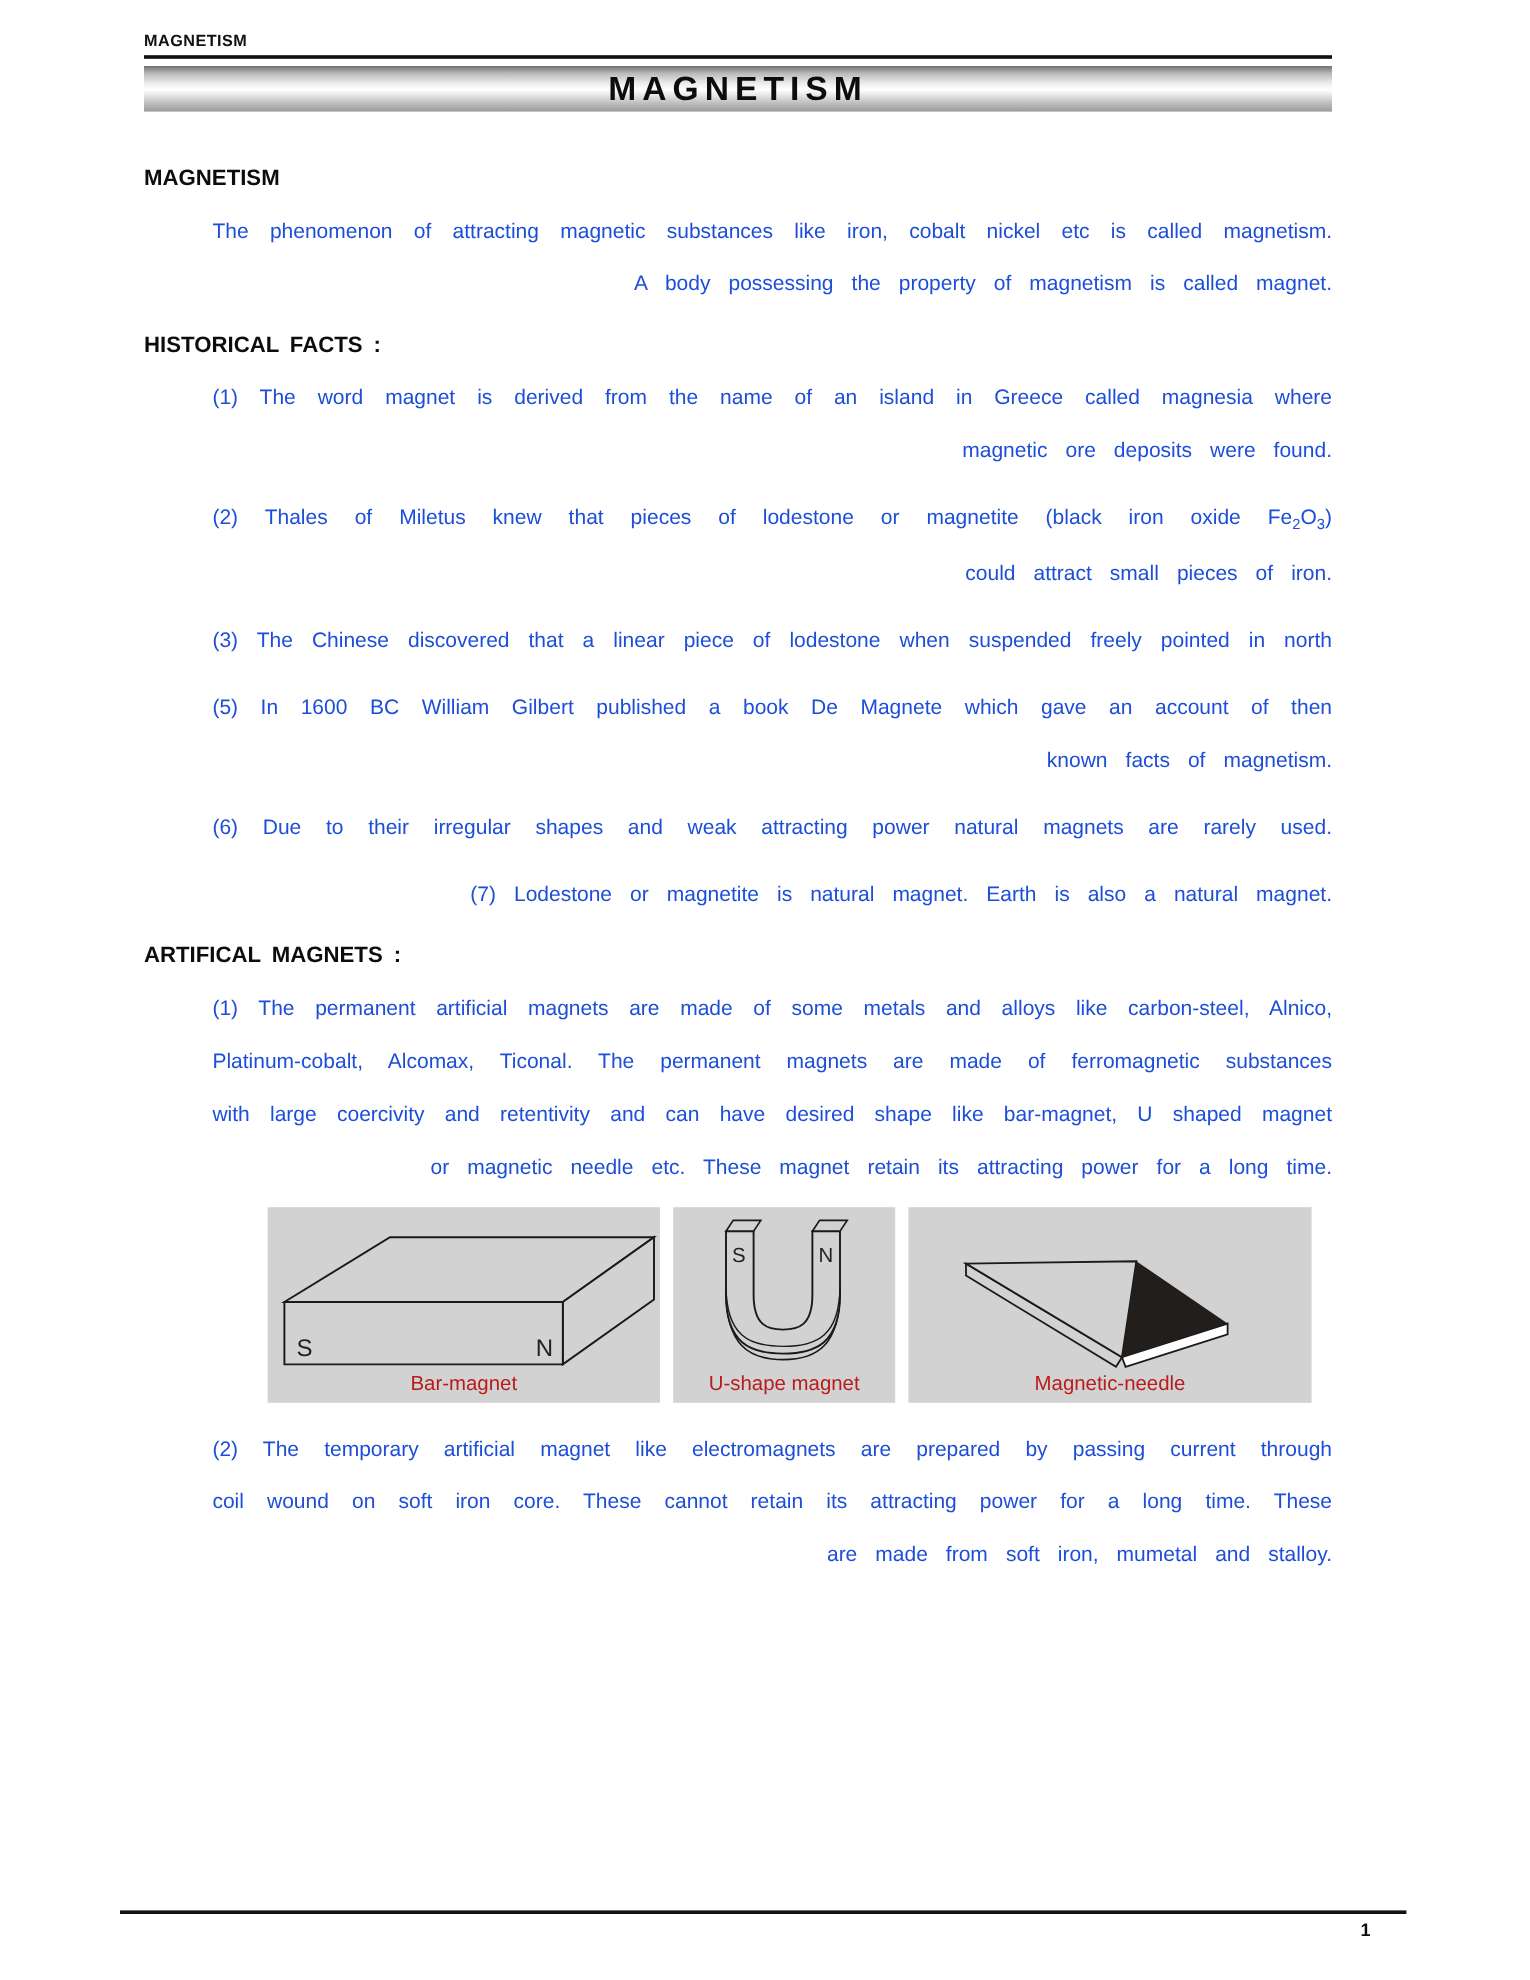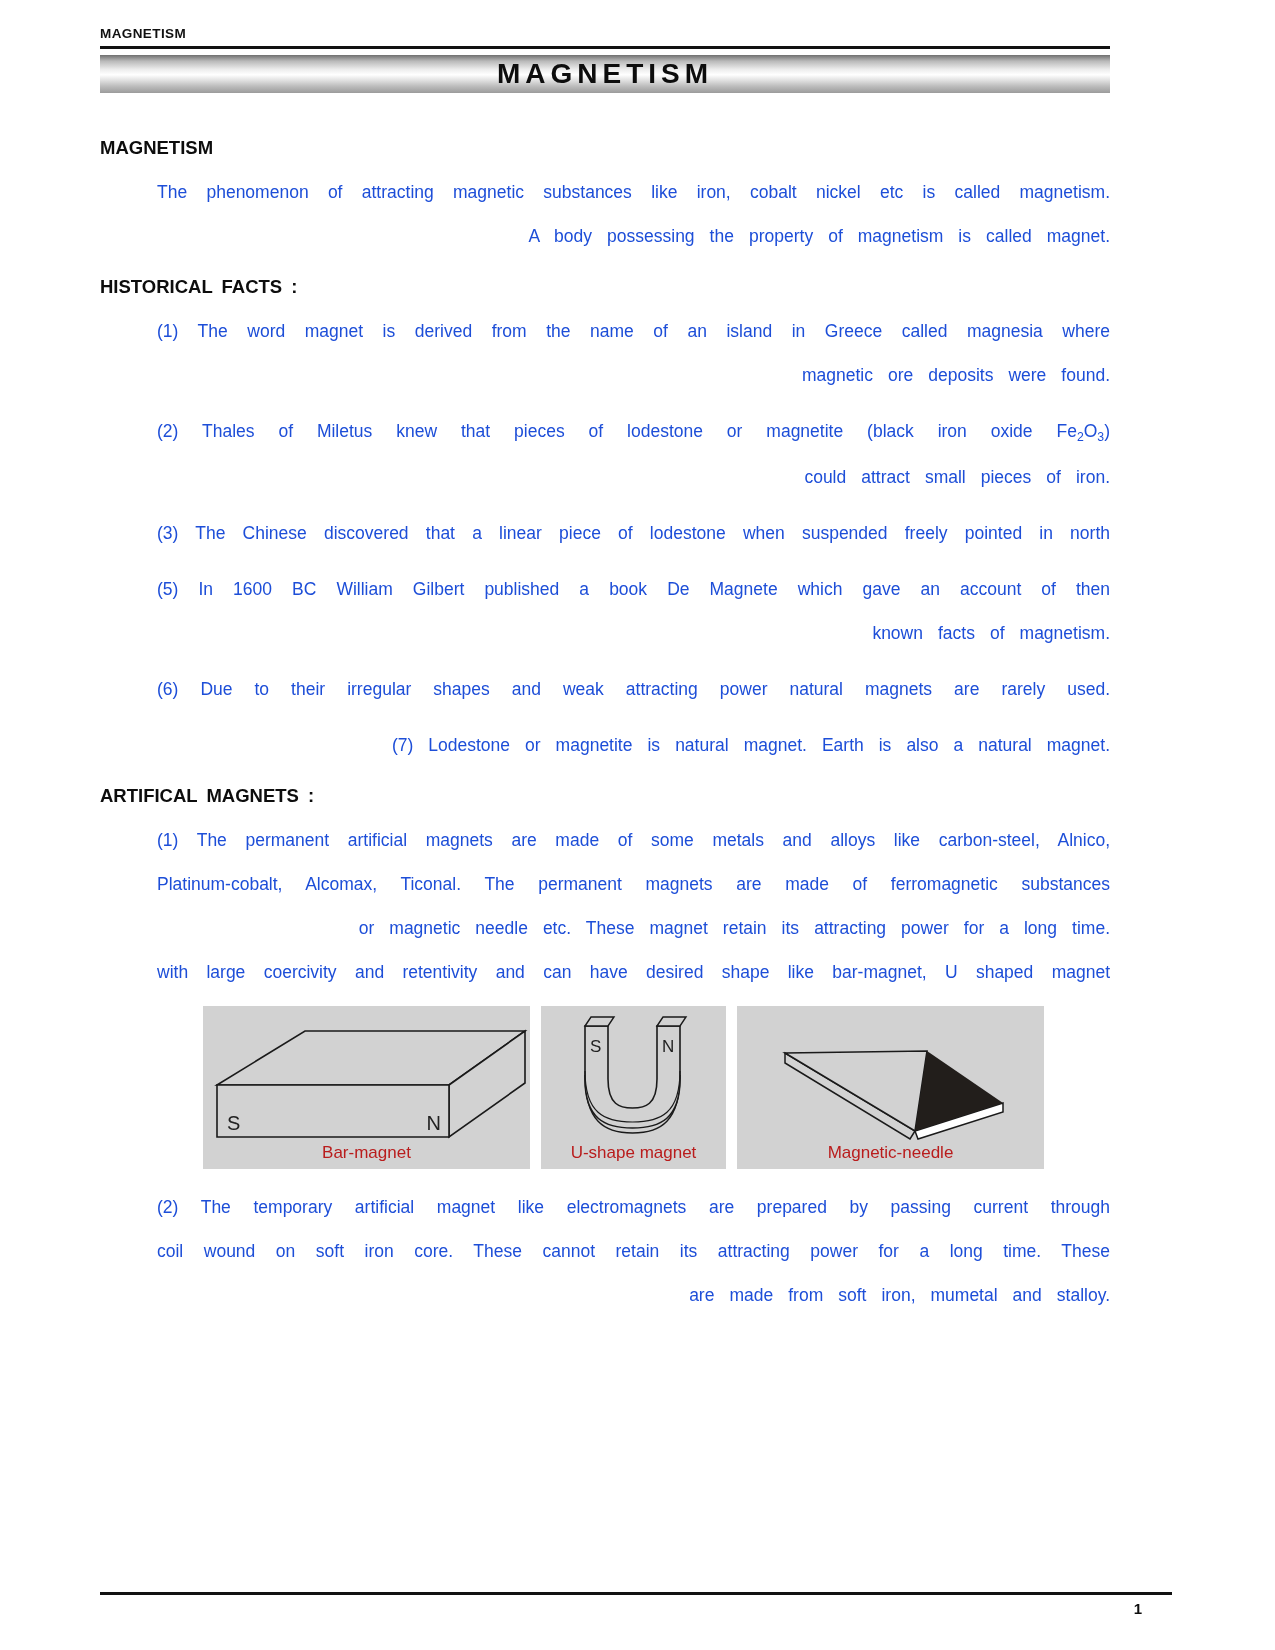--- a/index.html
+++ b/index.html
@@ -5,21 +5,21 @@
   html, body { margin: 0; padding: 0; background: #ffffff; }
   .page {
     position: relative;
     width: 1275px;
     height: 1650px;
     background: #ffffff;
     font-family: "Liberation Sans", sans-serif;
     color: #1c1c1c;
     overflow: hidden;
   }
-  .margins { padding: 26px 165px 0 100px; }
+  .margins { padding: 26px 165px 0 100px; margin-left: 20px; }
   .running-header {
     font-size: 13.5px;
     font-weight: bold;
     letter-spacing: 0.4px;
     color: #111;
   }
   .top-rule { height: 3px; background: #111; margin-top: 5px; }
   .banner {
     margin-top: 6px;
     height: 38px;
@@ -46,21 +46,21 @@
   .figure-row {
     display: flex; gap: 11px; margin-left: 103px; margin-top: 10px;
     margin-bottom: 16px; height: 163px;
   }
   .panel {
     position: relative; background: #d2d2d2; height: 163px;
   }
   .panel svg { display: block; margin-top: 3px; }
   .p1 { width: 327px; }
   .p2 { width: 185px; }
-  .p3 { width: 307px; }
+  .p3 { width: 336px; }
   .caption {
     position: absolute; bottom: 6px; left: 0; width: 100%;
     text-align: center; font-size: 17px; color: #b91c1c;
   }
   .footer-rule {
     position: absolute; top: 1592px; left: 100px; width: 1072px;
     height: 3px; background: #111;
   }
   .page-number {
     position: absolute; top: 1600px; left: 100px; width: 1072px;
@@ -106,22 +106,22 @@
         <div class="para">
           <div class="line full"><span>(6) Due to their irregular shapes and weak attracting power natural magnets are rarely used.</span></div>
         </div>
         <div class="para">
           <div class="line wide"><span>(7) Lodestone or magnetite is natural magnet. Earth is also a natural magnet.</span></div>
         </div>
         <div class="doc-heading">ARTIFICAL  MAGNETS  :</div>
         <div class="para">
           <div class="line full"><span>(1) The permanent artificial magnets are made of some metals and alloys like carbon-steel, Alnico,</span></div>
           <div class="line full"><span>Platinum-cobalt, Alcomax, Ticonal. The permanent magnets are made of ferromagnetic substances</span></div>
+          <div class="line full"><span>with large coercivity and retentivity and can have desired shape like bar-magnet, U shaped magnet</span></div>
           <div class="line wide"><span>or magnetic needle etc. These magnet retain its attracting power for a long time.</span></div>
-          <div class="line full"><span>with large coercivity and retentivity and can have desired shape like bar-magnet, U shaped magnet</span></div>
         </div>
         <div class="figure-row">
 
     <div class="panel p1">
       <svg width="327" height="131" viewBox="0 0 327 131">
         <polygon points="14,76 102,22 322,22 246,76" fill="#d2d2d2" stroke="#1a1a1a" stroke-width="1.6"></polygon>
         <polygon points="246,76 322,22 322,74 246,128" fill="#d2d2d2" stroke="#1a1a1a" stroke-width="1.6"></polygon>
         <polygon points="14,76 246,76 246,128 14,128" fill="#d2d2d2" stroke="#1a1a1a" stroke-width="1.6"></polygon>
         <text x="24" y="121" font-size="20" fill="#222">S</text>
         <text x="238" y="121" font-size="20" fill="#222" text-anchor="end">N</text>

